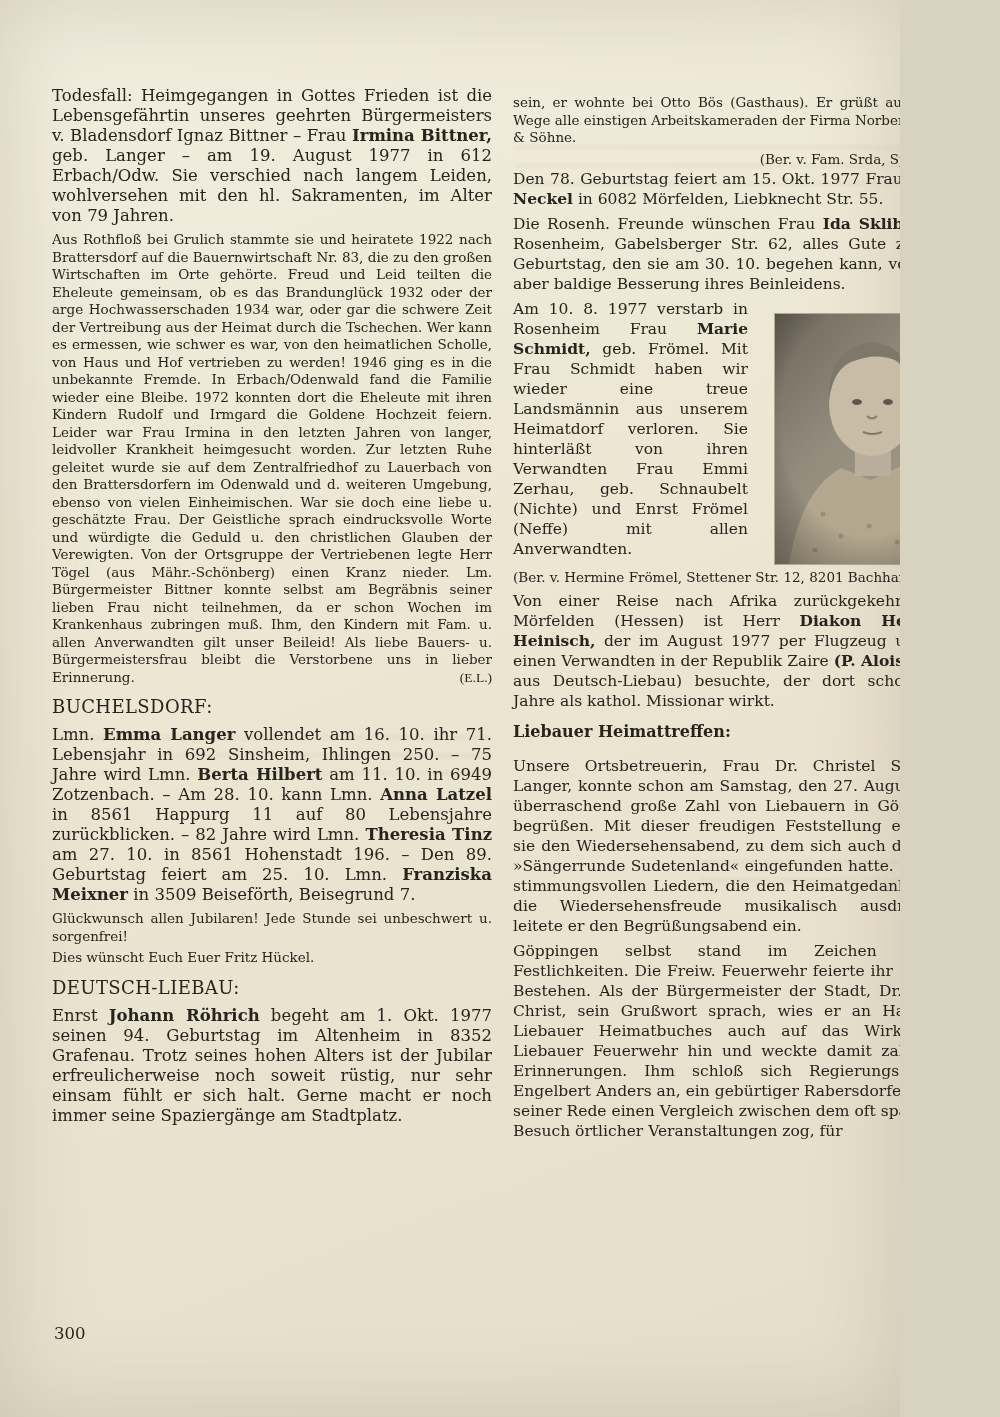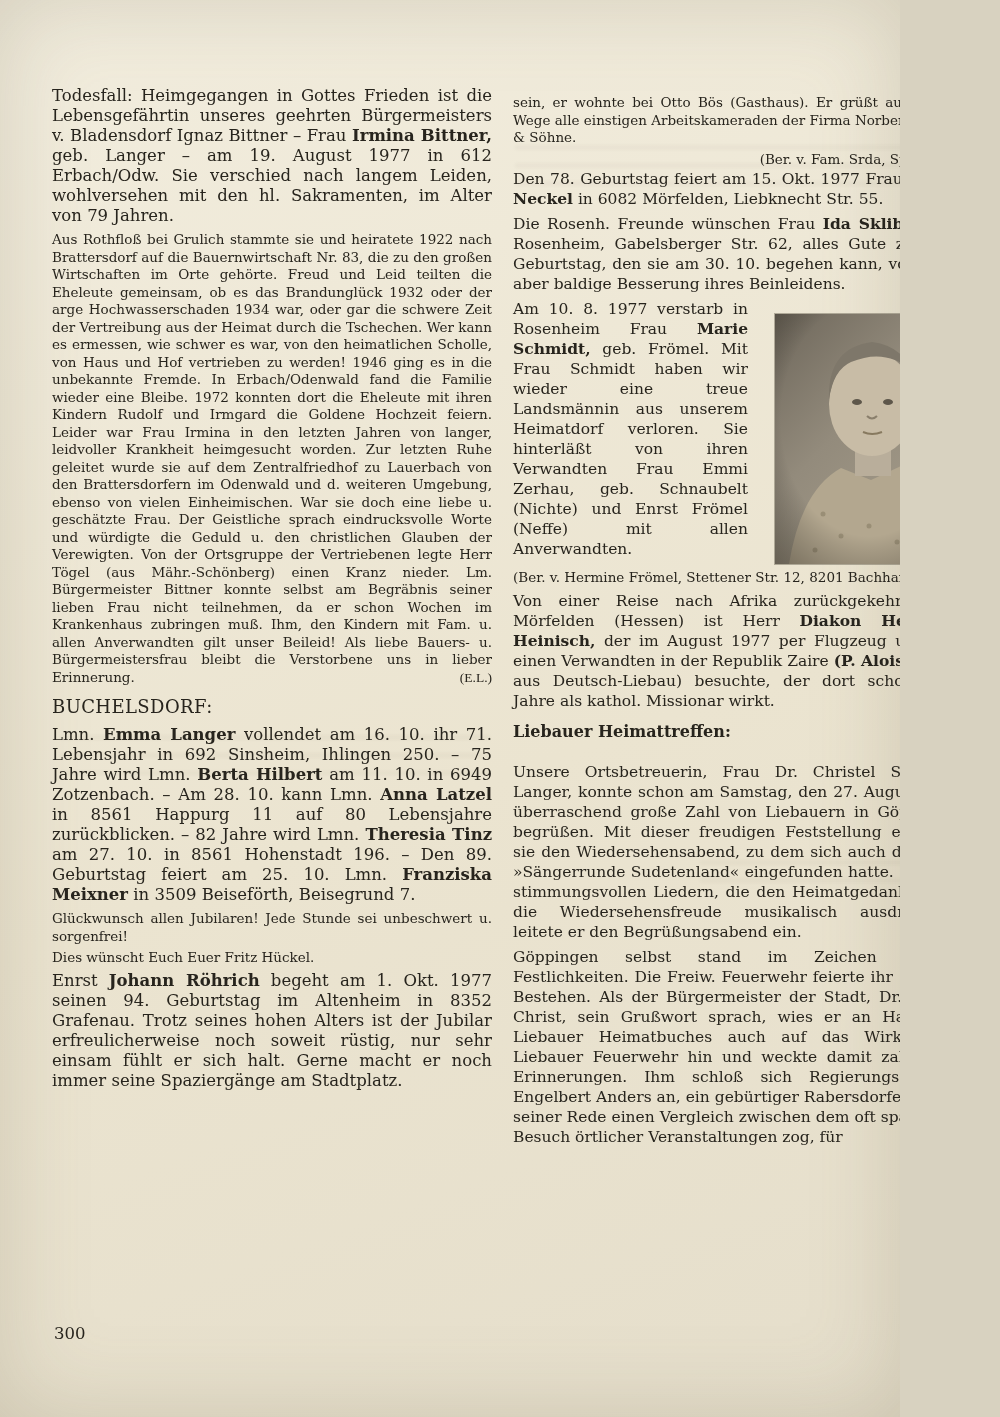--- a/index.html
+++ b/index.html
@@ -57,21 +57,21 @@
     font-size: 18px;
     line-height: 22px;
     font-weight: normal;
     letter-spacing: .4px;
     margin: 10px 0 7px;
   }
   .heading2 {
     font-size: 16px;
     line-height: 21px;
     font-weight: bold;
-    margin: 10px 0 20px;
+    margin: 10px 0 14px;
   }
   .photo-row { display: flex; gap: 27px; margin-bottom: 5px; align-items: flex-end; }
   .photo-text { flex: 1 1 auto; }
   .photo {
     flex: 0 0 auto;
     width: 188px;
     height: 250px;
     background: #8a8274;
     outline: 1px solid rgba(60,55,40,.35);
   }
@@ -91,20 +91,21 @@
   <div class="ghost" style="left:60px; top:735px; width:430px; height:40px;"></div>
   <div class="ghost" style="left:700px; top:860px; width:260px; height:34px;"></div>
 
   <div class="col col-left">
       <p class="p"><span>Todesfall: Heimgegangen in Gottes Frieden ist die Lebensgefährtin unseres geehrten Bürgermeisters v. Bladensdorf Ignaz Bittner – Frau </span><span class="b">Irmina Bittner,</span><span> geb. Langer – am 19. August 1977 in 612 Erbach/Odw. Sie verschied nach langem Leiden, wohlversehen mit den hl. Sakramenten, im Alter von 79 Jahren.</span></p>
       <p class="p-small"><span>Aus Rothfloß bei Grulich stammte sie und heiratete 1922 nach Brattersdorf auf die Bauernwirtschaft Nr. 83, die zu den großen Wirtschaften im Orte gehörte. Freud und Leid teilten die Eheleute gemeinsam, ob es das Brandunglück 1932 oder der arge Hochwasserschaden 1934 war, oder gar die schwere Zeit der Vertreibung aus der Heimat durch die Tschechen. Wer kann es ermessen, wie schwer es war, von den heimatlichen Scholle, von Haus und Hof vertrieben zu werden! 1946 ging es in die unbekannte Fremde. In Erbach/Odenwald fand die Familie wieder eine Bleibe. 1972 konnten dort die Eheleute mit ihren Kindern Rudolf und Irmgard die Goldene Hochzeit feiern. Leider war Frau Irmina in den letzten Jahren von langer, leidvoller Krankheit heimgesucht worden. Zur letzten Ruhe geleitet wurde sie auf dem Zentralfriedhof zu Lauerbach von den Brattersdorfern im Odenwald und d. weiteren Umgebung, ebenso von vielen Einheimischen. War sie doch eine liebe u. geschätzte Frau. Der Geistliche sprach eindrucksvolle Worte und würdigte die Geduld u. den christlichen Glauben der Verewigten. Von der Ortsgruppe der Vertriebenen legte Herr Tögel (aus Mähr.-Schönberg) einen Kranz nieder. Lm. Bürgermeister Bittner konnte selbst am Begräbnis seiner lieben Frau nicht teilnehmen, da er schon Wochen im Krankenhaus zubringen muß. Ihm, den Kindern mit Fam. u. allen Anverwandten gilt unser Beileid! Als liebe Bauers- u. Bürgermeistersfrau bleibt die Verstorbene uns in lieber Erinnerung.</span><span class="attr">(E.L.)</span></p>
       <h2 class="heading"><span>BUCHELSDORF:</span></h2>
       <p class="p"><span>Lmn. </span><span class="b">Emma Langer</span><span> vollendet am 16. 10. ihr 71. Lebensjahr in 692 Sinsheim, Ihlingen 250. – 75 Jahre wird Lmn. </span><span class="b">Berta Hilbert</span><span> am 11. 10. in 6949 Zotzenbach. – Am 28. 10. kann Lmn. </span><span class="b">Anna Latzel</span><span> in 8561 Happurg 11 auf 80 Lebensjahre zurückblicken. – 82 Jahre wird Lmn. </span><span class="b">Theresia Tinz</span><span> am 27. 10. in 8561 Hohenstadt 196. – Den 89. Geburtstag feiert am 25. 10. Lmn. </span><span class="b">Franziska Meixner</span><span> in 3509 Beiseförth, Beisegrund 7.</span></p>
       <p class="p-small"><span>Glückwunsch allen Jubilaren! Jede Stunde sei unbeschwert u. sorgenfrei!</span></p>
       <p class="p-small"><span>Dies wünscht Euch Euer Fritz Hückel.</span></p>
+      <h2 class="heading"><span>DEUTSCH-LIEBAU:</span></h2>
       <p class="p"><span>Enrst </span><span class="b">Johann Röhrich</span><span> begeht am 1. Okt. 1977 seinen 94. Geburtstag im Altenheim in 8352 Grafenau. Trotz seines hohen Alters ist der Jubilar erfreulicherweise noch soweit rüstig, nur sehr einsam fühlt er sich halt. Gerne macht er noch immer seine Spaziergänge am Stadtplatz.</span></p>
     </div>
 
   <div class="col col-right">
       <p class="p-small"><span>sein, er wohnte bei Otto Bös (Gasthaus). Er grüßt auf diesem Wege alle einstigen Arbeitskameraden der Firma Norbert Langer &amp; Söhne.</span></p>
       <p class="attr-line"><span>(Ber. v. Fam. Srda, Spiegelau)</span></p>
       <p class="p"><span>Den 78. Geburtstag feiert am 15. Okt. 1977 Frau </span><span class="b">Emma Neckel</span><span> in 6082 Mörfelden, Liebknecht Str. 55.</span><span class="attr">(H.K.)</span></p>
       <p class="p"><span>Die Rosenh. Freunde wünschen Frau </span><span class="b">Ida Skliba</span><span> in 82 Rosenheim, Gabelsberger Str. 62, alles Gute zum 75. Geburtstag, den sie am 30. 10. begehen kann, vor allem aber baldige Besserung ihres Beinleidens.</span><span class="attr">(E.B.)</span></p>
       <div class="photo-row">
         <p class="p photo-text"><span>Am 10. 8. 1977 verstarb in Rosenheim Frau </span><span class="b">Marie Schmidt,</span><span> geb. Frömel. Mit Frau Schmidt haben wir wieder eine treue Landsmännin aus unserem Heimatdorf verloren. Sie hinterläßt von ihren Verwandten Frau Emmi Zerhau, geb. Schnaubelt (Nichte) und Enrst Frömel (Neffe) mit allen Anverwandten.</span></p>

